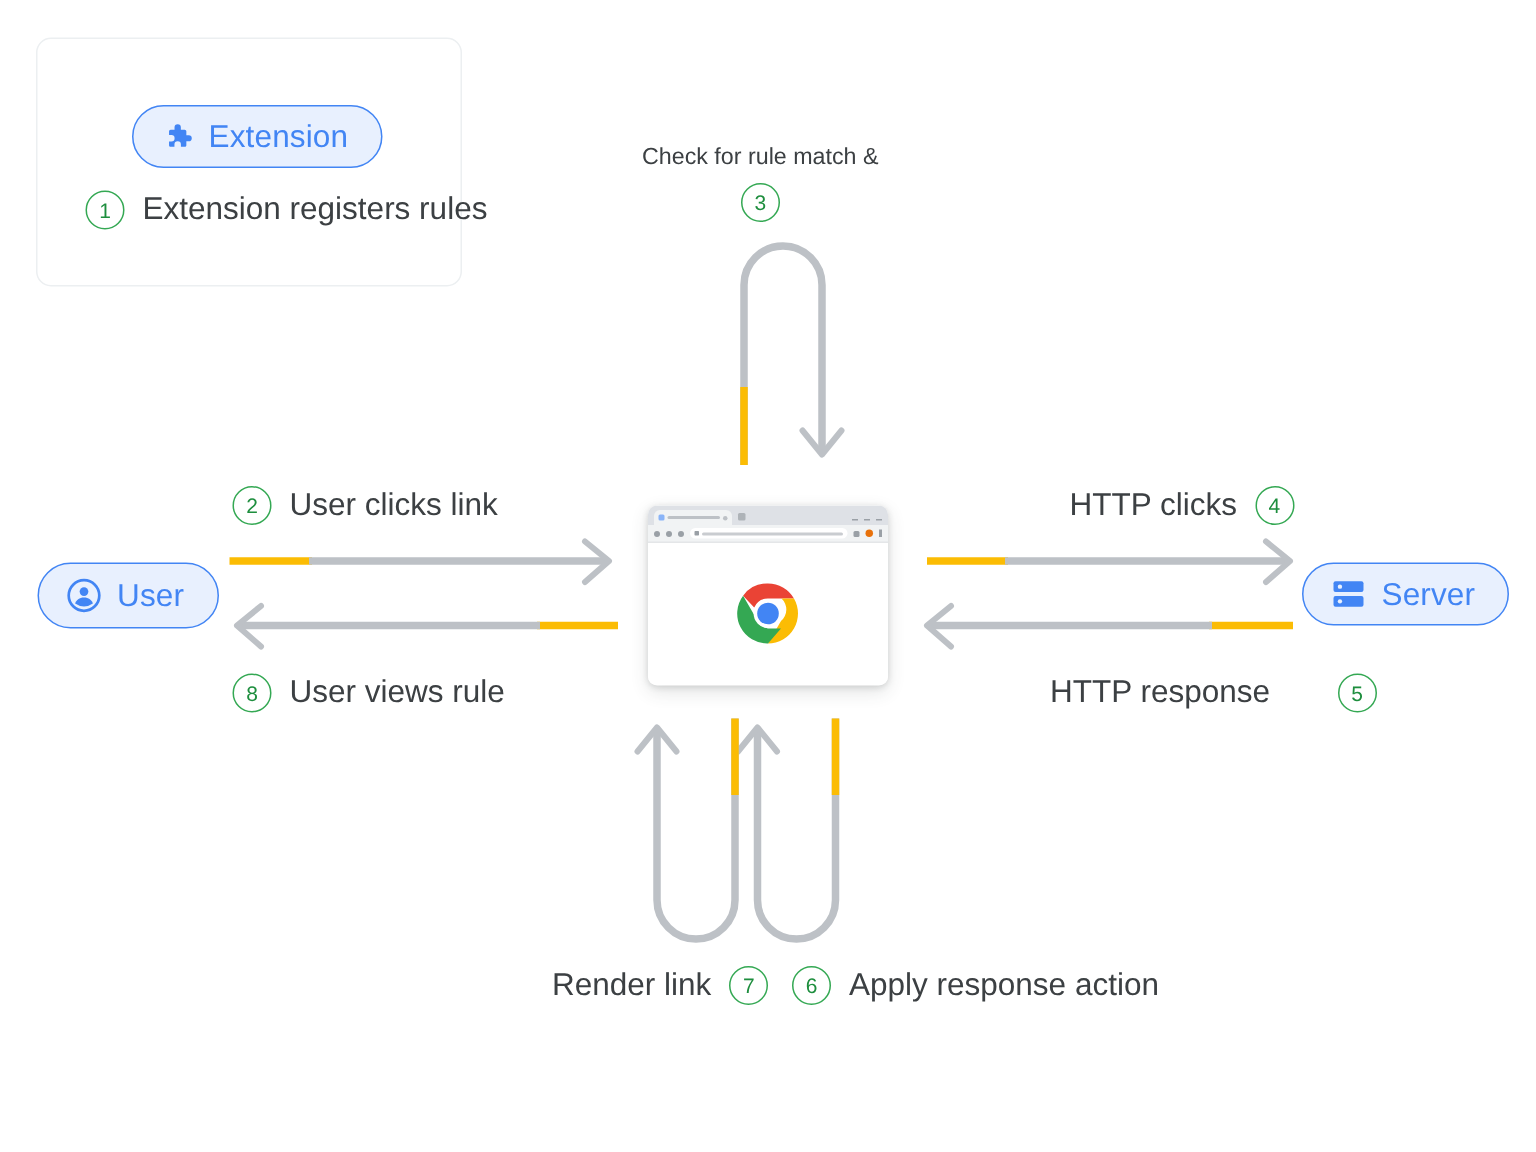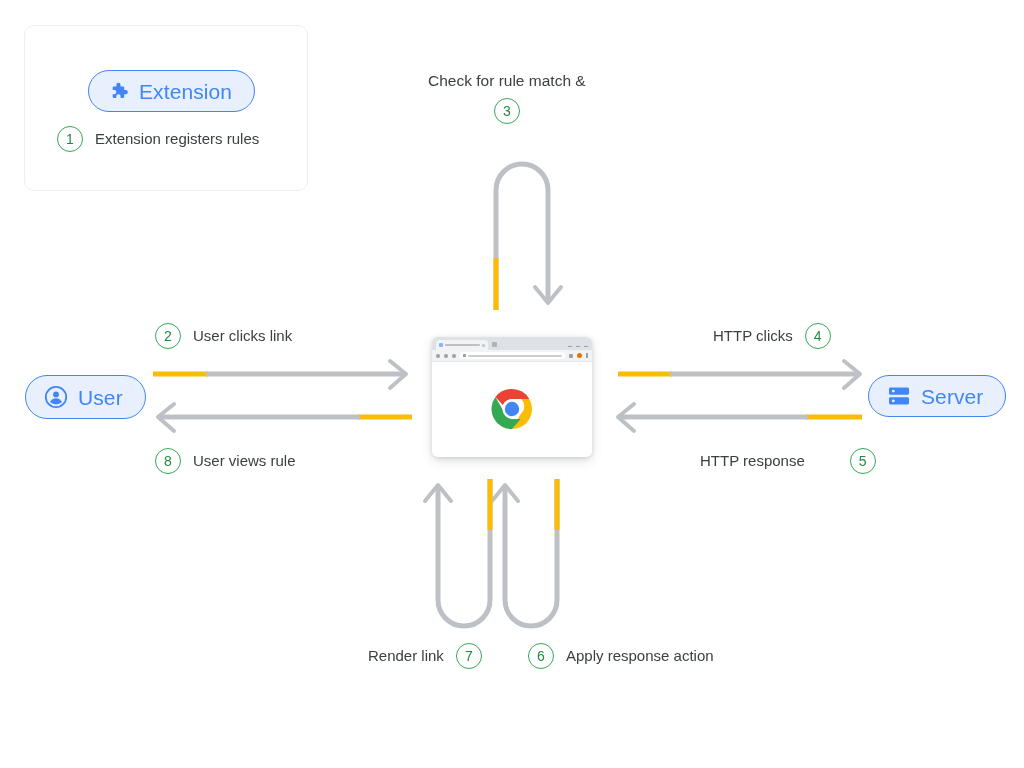--- a/index.html
+++ b/index.html
@@ -62,31 +62,32 @@
     box-sizing: border-box;
     flex: 0 0 auto;
   }
   .row {
     display: flex;
     align-items: center;
     gap: 12px;
     white-space: nowrap;
   }
   .row-label {
-    font-size: 15px;
+    font-size: 21px;
     color: #3c4043;
     line-height: 1.35;
     text-align: center;
   }
   .stack-center {
     display: flex;
     flex-direction: column;
     align-items: center;
     gap: 6px;
     white-space: nowrap;
+    margin-top: 24px;
   }
   .caption-2line {
     font-size: 15.5px;
     color: #3c4043;
     text-align: center;
     line-height: 1.45;
   }
 
   .lbl-1 { left: 57px;  top: 126px; }
   .lbl-2 { left: 155px; top: 323px; }

